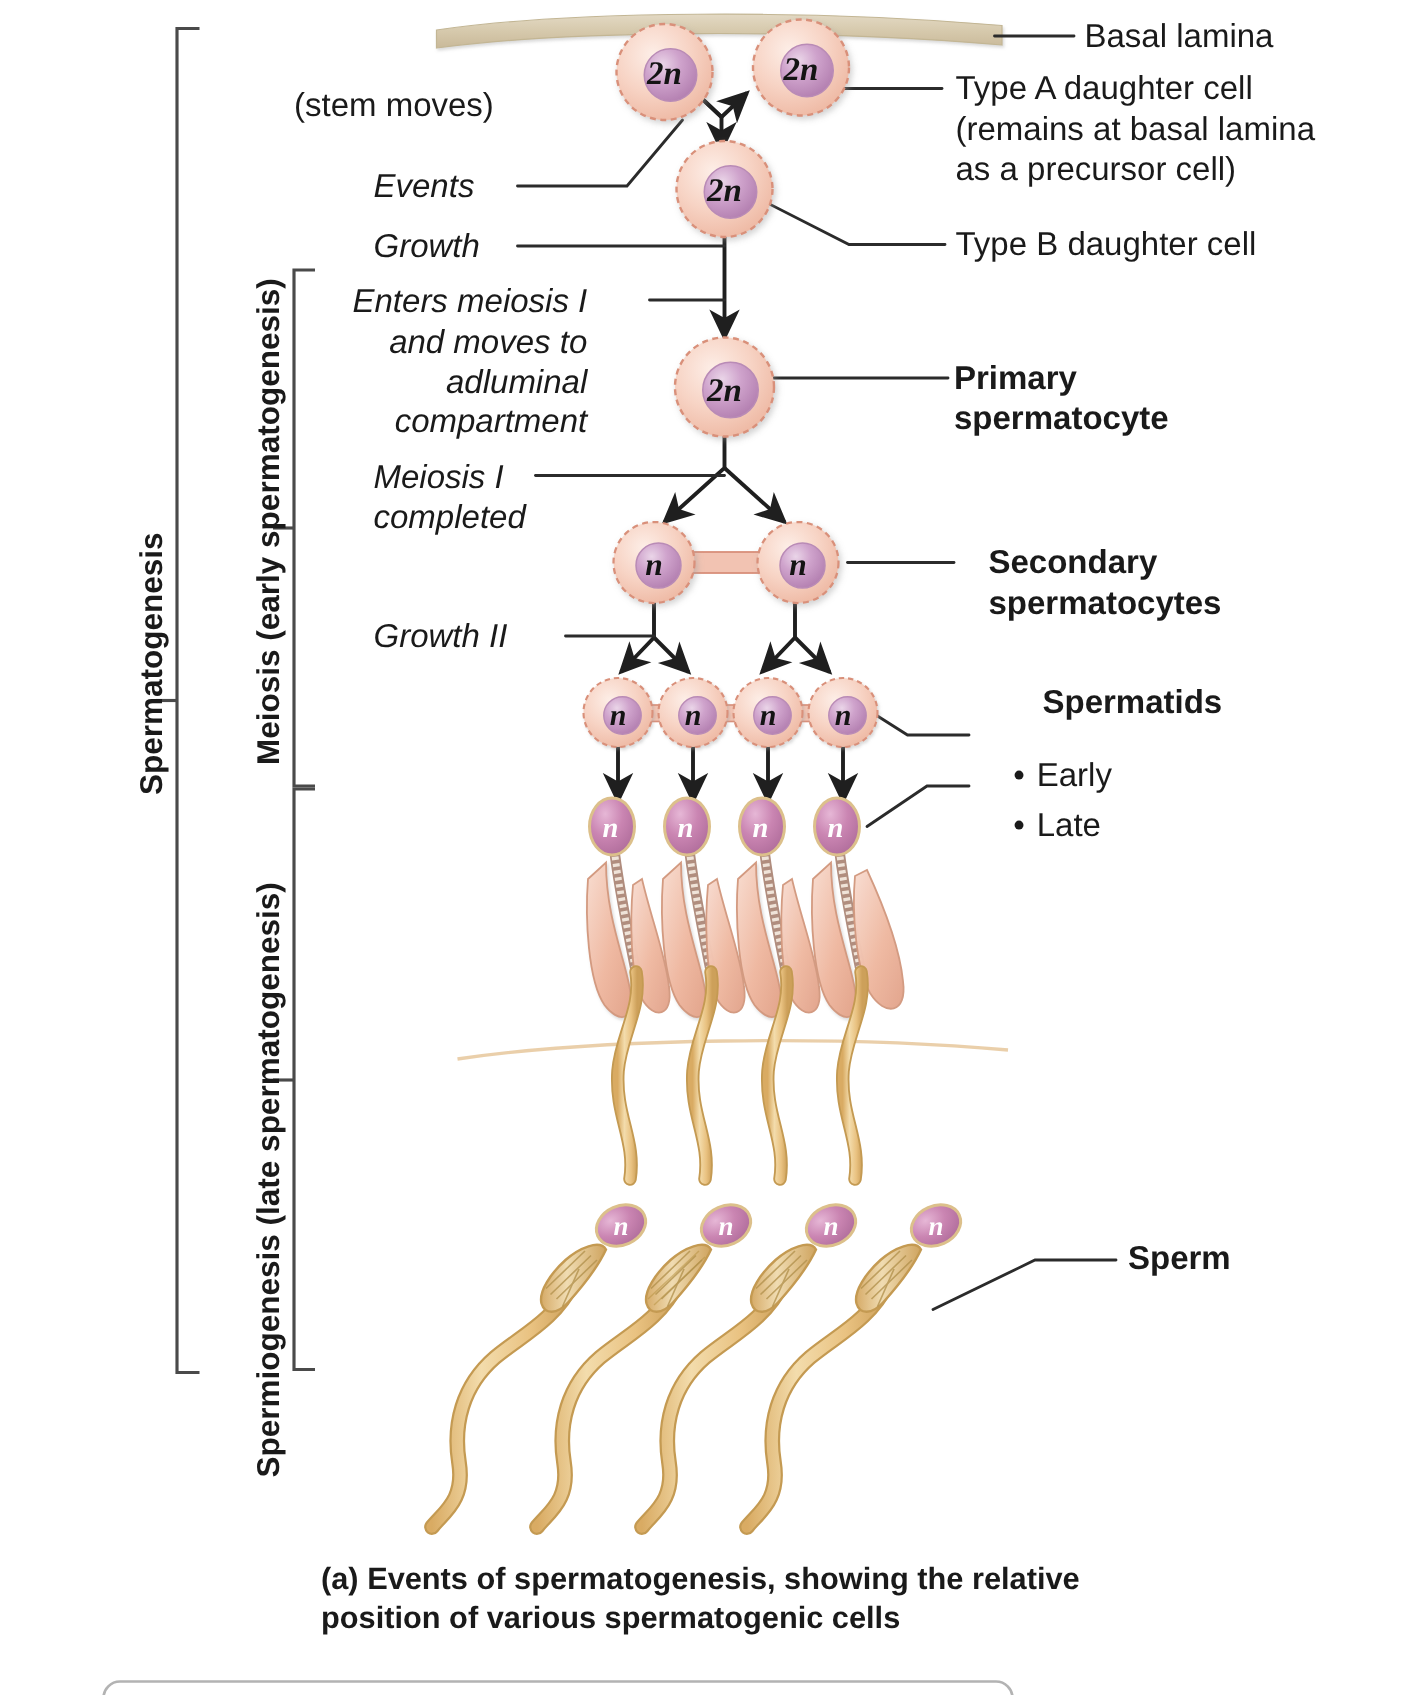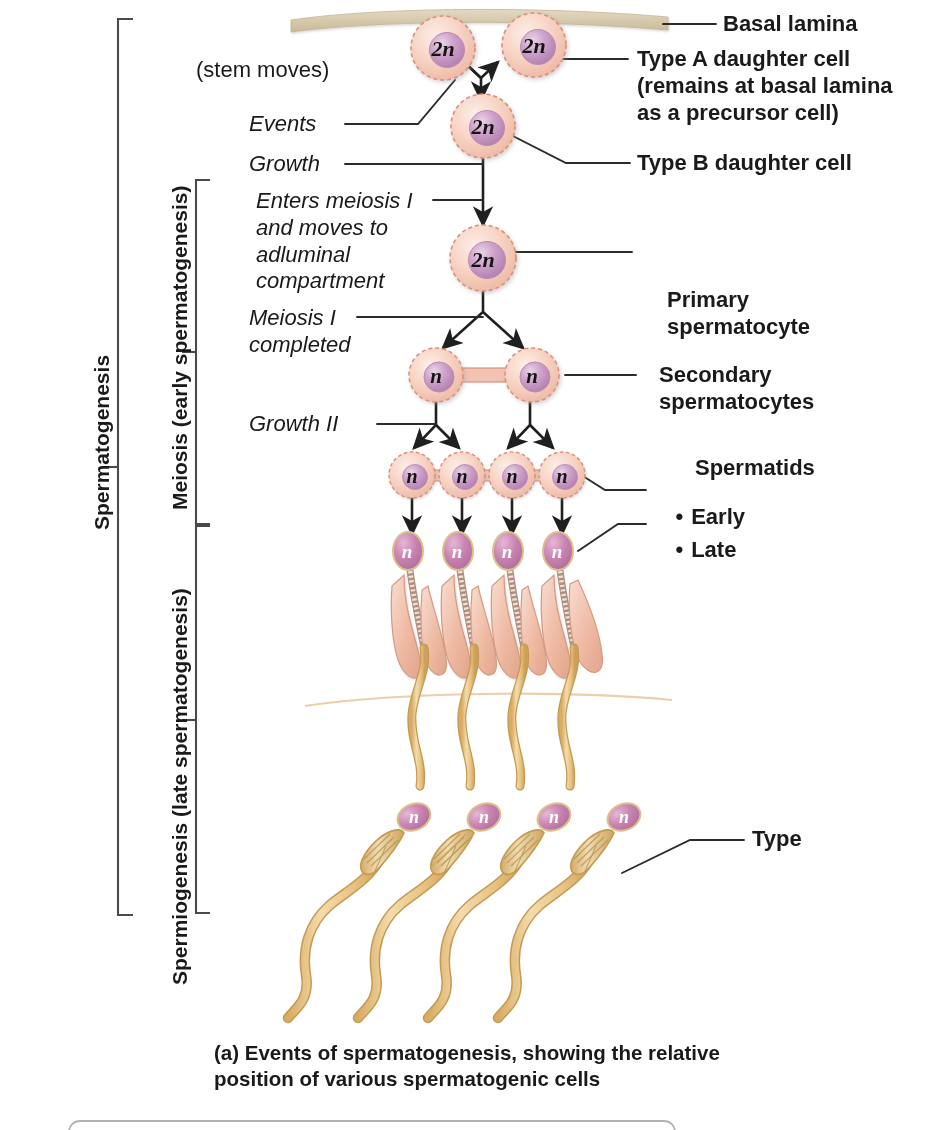--- a/index.html
+++ b/index.html
@@ -15,21 +15,21 @@
     height:1130px;
     overflow:hidden;
     background:#fff;
   }
   #svgroot{position:absolute;left:0;top:0;width:944px;height:1130px;}
 
   .lbl{position:absolute;white-space:pre;line-height:1.16;}
   .bold{font-weight:bold;}
 
   
-  .rt{font-size:22px;font-weight:bold;}
+  .rt{font-size:22px;font-weight:normal;}
   .rt.b{font-weight:bold;}
   
   .lt{font-size:22px;font-style:italic;}
 
   .vert{
     position:absolute;
     transform-origin:0 0;
     white-space:nowrap;
     font-weight:bold;
     font-size:21px;
@@ -331,52 +331,52 @@
   <div class="vert" style="left:168px; top:510px; transform:rotate(-90deg);">Meiosis (early spermatogenesis)</div>
 
   <div class="vert" style="left:168px; top:985px; transform:rotate(-90deg);">Spermiogenesis (late spermatogenesis)</div>
 
   <div class="lbl" style="left:196px; top:57px; font-size:22px;">(stem moves)</div>
 
   <div class="lbl lt" style="left:249px; top:111px;">Events</div>
 
   <div class="lbl lt" style="left:249px; top:151px;">Growth</div>
 
-  <div class="lbl lt" style="left:256px; top:188px; line-height:1.22;">Enters meiosis I
+  <div class="lbl lt" style="left:235px; top:188px; line-height:1.22;text-align:right;">Enters meiosis I
 and moves to
 adluminal
 compartment</div>
 
   <div class="lbl lt" style="left:249px; top:305px; line-height:1.22;">Meiosis I
 completed</div>
 
   <div class="lbl lt" style="left:249px; top:411px;">Growth II</div>
 
   <div class="lbl rt" style="left:723px; top:11px;">Basal lamina</div>
 
   <div class="lbl rt" style="left:637px; top:46px; line-height:1.22;">Type A daughter cell
 (remains at basal lamina
 as a precursor cell)</div>
 
   <div class="lbl rt" style="left:637px; top:150px;">Type B daughter cell</div>
 
-  <div class="lbl rt b" style="left:667px; top:239px; line-height:1.22;margin-top:48px;">Primary
+  <div class="lbl rt b" style="left:636px; top:239px; line-height:1.22;">Primary
 spermatocyte</div>
 
   <div class="lbl rt b" style="left:659px; top:362px; line-height:1.22;">Secondary
 spermatocytes</div>
 
   <div class="lbl rt b" style="left:659px; top:455px;margin-left:36px;">Spermatids</div>
 
   <div class="lbl rt" style="left:651px; top:511px;">
     <span>•</span><span style="display:inline-block;width:8px;"></span><span>Late</span>
   </div>
 
   <div class="lbl rt" style="left:651px; top:478px;">
     <span>•</span><span style="display:inline-block;width:8px;"></span><span>Early</span>
   </div>
 
-  <div class="lbl rt b" style="left:752px; top:826px;">Type</div>
+  <div class="lbl rt b" style="left:752px; top:826px;">Sperm</div>
 
   <div class="caption" style="left:214px; top:1040px; width:660px;">(a) Events of spermatogenesis, showing the relative
 position of various spermatogenic cells</div>
 
 </div>
 
 </body></html>

